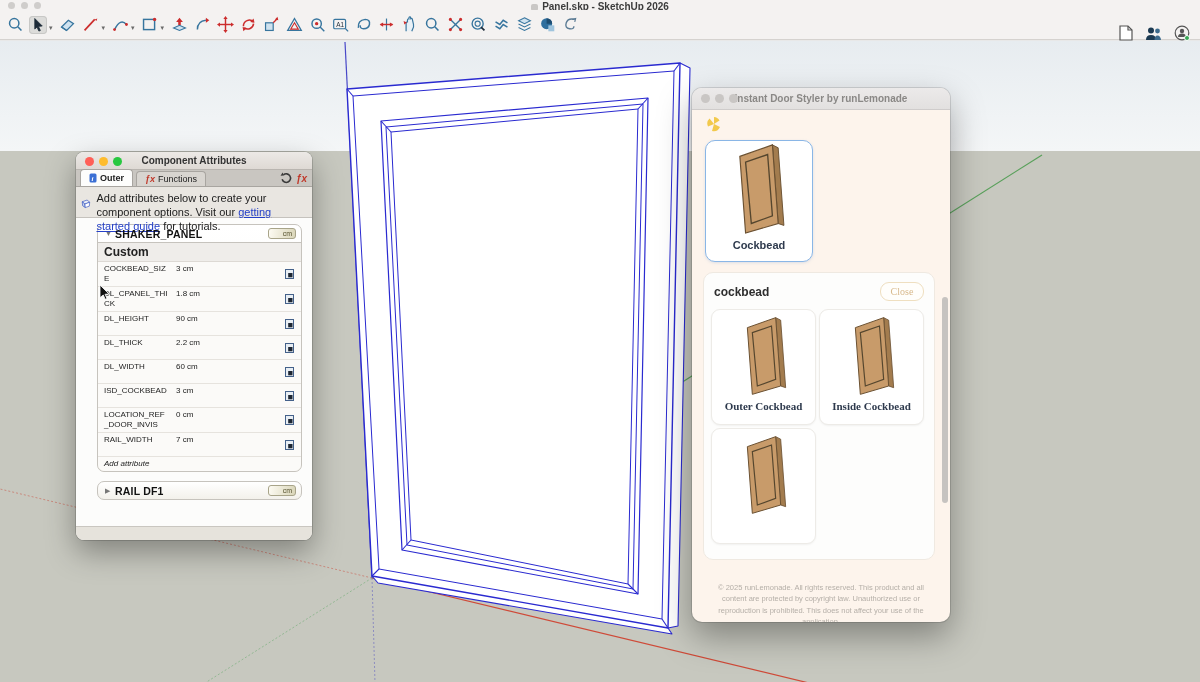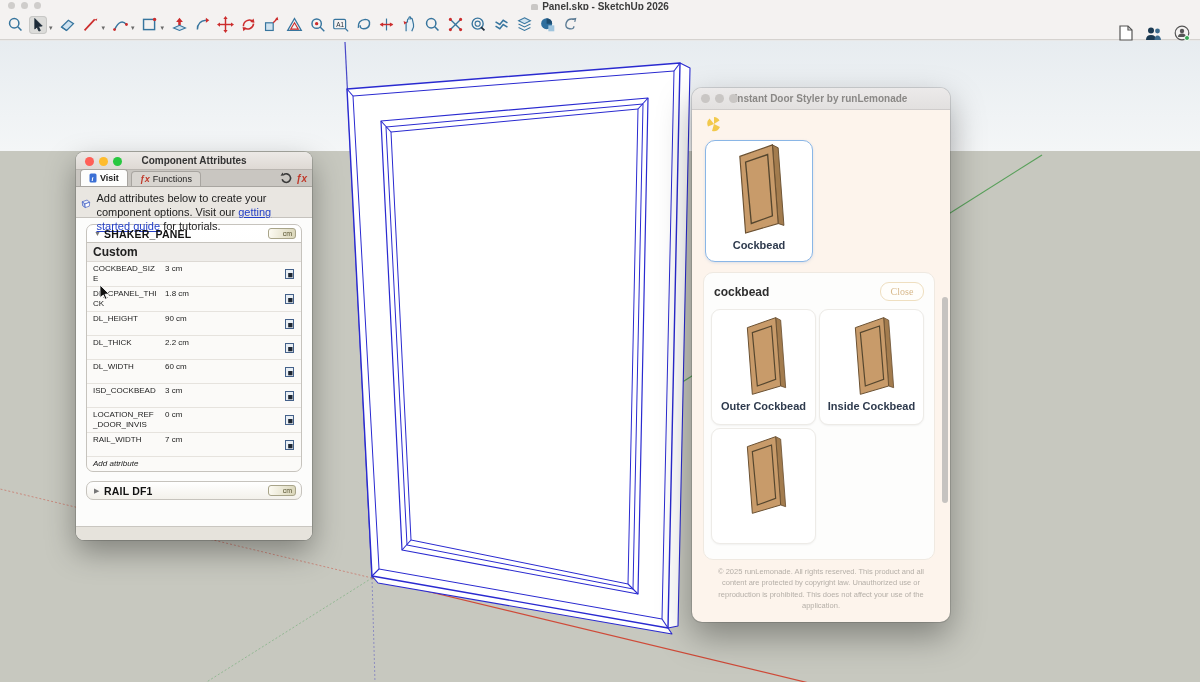--- a/index.html
+++ b/index.html
@@ -37,21 +37,21 @@
   .ca .mac-lights { top:5px; }
   .ca .mac-lights .r{background:#ff5f57;} .ca .mac-lights .y{background:#febc2e;} .ca .mac-lights .g{background:#28c840;}
   .ca-tabs { position:relative; height:17px; background:#c9c6c1; border-bottom:1px solid #a8a5a0; display:flex; align-items:flex-end; padding-left:4px; }
   .ca-tab { height:15px; display:flex; align-items:center; gap:3px; font-size:9px; color:#222; padding:0 8px; border:1px solid #a8a5a0; border-bottom:none; border-radius:4px 4px 0 0; background:#d8d5d0; margin-right:3px; }
   .ca-tab.active { background:#fdfdfc; font-weight:bold; height:17px; }
   .ca-tab .fx { color:#c0392b; font-style:italic; font-weight:bold; font-size:9px; }
   .ca-tabs .right-btns { position:absolute; right:5px; top:2px; display:flex; gap:4px; align-items:center; }
   .ca-info { background:#e9e6e1; border-bottom:1px solid #c5c2bd; padding:5px 6px 5px 4px; display:flex; gap:5px; height:31px; }
   .ca-info .txt { font-size:11px; color:#222; line-height:1.25; }
   .ca-info a { color:#2540c8; text-decoration:underline; }
-  .ca-content { padding:6px 10px 0 10px; height:308px; overflow:hidden; background:#fcfcfb; }
+  .ca-content { padding:6px 10px 0 21px; height:308px; overflow:hidden; background:#fcfcfb; }
   .ca-footer { position:absolute; bottom:0; left:0; width:100%; height:14px; background:#e6e3dc; border-top:1px solid #c9c6c0; }
 
   .sec { border:1px solid #c6c3bd; border-radius:7px; background:linear-gradient(#ffffff,#f3f1eb); margin-bottom:9px; overflow:visible; }
   .sec-head { display:flex; align-items:center; height:17px; padding:0 5px 0 7px; }
   .sec-head .tri { font-size:7px; color:#777; width:10px; }
   .sec-head .nm { font-size:10.5px; font-weight:bold; color:#111; letter-spacing:.2px; flex:1; }
   .unit-pill { width:28px; height:11px; border:1px solid #a8a489; border-radius:3px; background:linear-gradient(100deg,#fdfbf3,#d9d5b8); font-size:7px; color:#55512e; text-align:right; padding:0 3px; line-height:10px; }
   .sec-table { border-top:1px solid #c6c3bd; background:#fbfaf8; border-radius:0 0 7px 7px; overflow:hidden; }
   .grp-row { background:#efedea; font-size:12px; font-weight:bold; color:#222; padding:2px 6px; border-bottom:1px solid #ddd9d4; }
   .attr-row { display:flex; align-items:flex-start; border-bottom:1px solid #e6e3de; padding:2px 4px 2px 6px; background:#fbfaf8; position:relative; }
@@ -67,23 +67,23 @@
   .ids-titlebar .t { text-align:center; font-size:10px; font-weight:bold; color:#8a8886; line-height:22px; }
   .ids .mac-lights i { background:#c9c6c4; }
   .ids-logo { position:absolute; left:14px; top:28px; }
   .sel-card { position:absolute; left:13px; top:52px; width:108px; height:122px; background:#fff; border:1.5px solid #8ab6e6; border-radius:10px; box-shadow:0 1px 3px rgba(120,160,210,.25); overflow:hidden; text-align:center; }
   .sel-card .thumb { margin-top:2px; }
   .card-label { font-size:11px; font-weight:bold; color:#2e3a4d; }
   .ids-section { position:absolute; left:11px; top:184px; width:232px; height:288px; background:#fdfdfc; border:1px solid #efe9e1; border-radius:10px; padding:9px 7px; }
   .ids-sec-head { display:flex; align-items:center; justify-content:space-between; padding:0 3px 8px 3px; }
   .ids-sec-title { font-size:12px; font-weight:bold; color:#2e2e2e; }
   .close-btn { width:44px; height:19px; border:1px solid #efdfc0; border-radius:9px; background:#fffefb; color:#d8b98c; font-size:10px; text-align:center; line-height:17px;font-family:Liberation Serif, serif; }
-  .opt-grid { display:flex; flex-wrap:wrap; gap:3px; }
+  .opt-grid { display:flex; flex-wrap:wrap; gap:3px;font-family:Liberation Serif, serif; }
   .opt-card { width:105px; height:116px; background:#fff; border:1px solid #edebe7; border-radius:9px; box-shadow:0 1px 2px rgba(0,0,0,.05); text-align:center; padding-top:6px; }
-  .ids-footer { position:absolute; left:0; top:478px; width:100%; padding:0 18px; font-size:7.5px; line-height:1.5; color:#b5afa8; text-align:center; }
+  .ids-footer { position:absolute; left:0; top:494px; width:100%; padding:0 18px; font-size:7.5px; line-height:1.5; color:#b5afa8; text-align:center; }
   .ids-scroll { position:absolute; right:2px; top:209px; width:6px; height:206px; border-radius:3px; background:#c6c3c0; }
 
   .cursor { position:absolute; left:99px; top:284px; z-index:50; }
 </style>
 </head>
 <body>
 
 <div class="screen">
 
   <div class="apptop">
@@ -335,21 +335,21 @@
           <i class="g"></i>
         </div>
       <div class="t">Component Attributes</div>
     </div>
     <div class="ca-tabs">
       <div class="ca-tab active">
         <svg width="8" height="10" viewBox="0 0 8 10">
             <rect x="0.5" y="0.5" width="7" height="9" rx="1.5" fill="#3b6fd4"></rect>
             <text x="2.4" y="7.5" font-size="7" fill="#fff" font-family="serif" font-style="italic">i</text>
           </svg>
-        <span>Visit</span>
+        <span>Outer</span>
       </div>
       <div class="ca-tab">
         <span class="fx">ƒx</span>
         <span>Functions</span>
       </div>
       <div class="right-btns">
         <svg width="12" height="12" viewBox="0 0 14 14">
             <path d="M2.5,8.5 A 5 5 0 1 0 4,3.4" fill="none" stroke="#3a3a3a" stroke-width="1.8"></path>
             <path d="M3,0.5 l1.6,3.6 -4,.3 Z" fill="#3a3a3a"></path>
           </svg>

